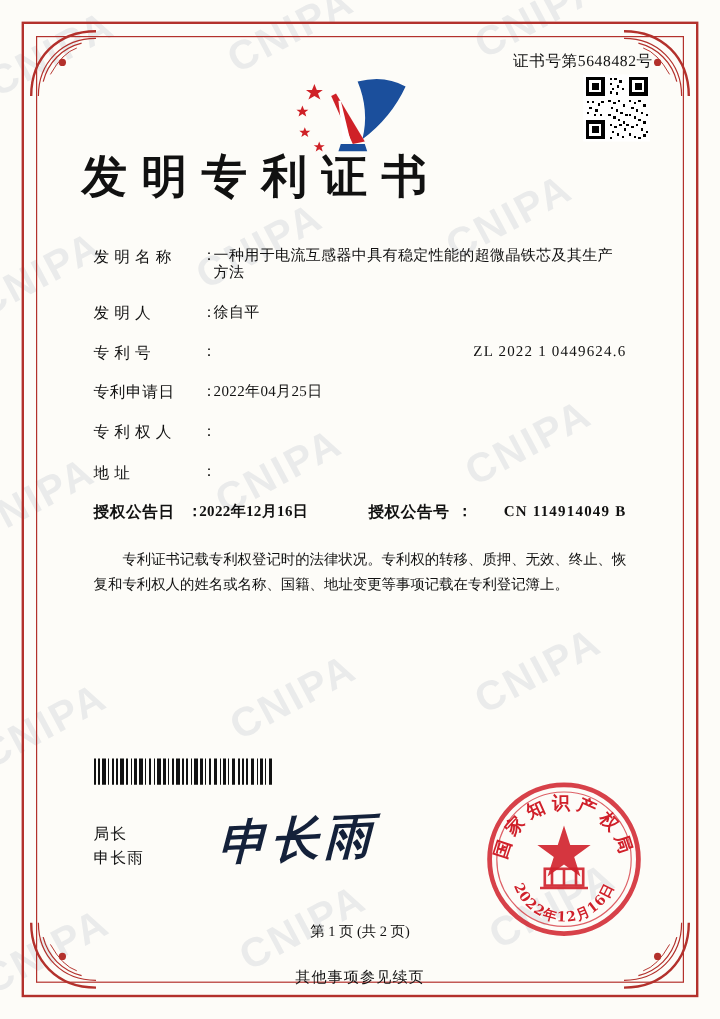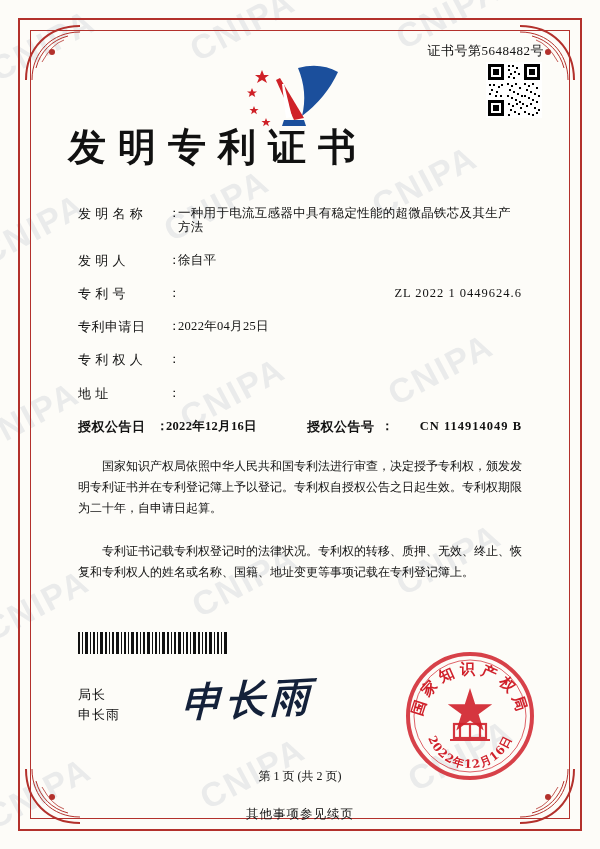--- a/index.html
+++ b/index.html
@@ -360,21 +360,20 @@
         <div class="val">2022年12月16日</div>
       </div>
       <div class="half2">
         <div class="lbl">授权公告号</div>
         <div class="colon">：</div>
         <div class="val mono">CN 114914049 B</div>
       </div>
     </div>
   </div>
 
-  <div class="para">国家知识产权局依照中华人民共和国专利法进行审查，决定授予专利权，颁发发明专利证书并在专利登记簿上予以登记。专利权自授权公告之日起生效。专利权期限为二十年，自申请日起算。</div>
   <div class="para second">专利证书记载专利权登记时的法律状况。专利权的转移、质押、无效、终止、恢复和专利权人的姓名或名称、国籍、地址变更等事项记载在专利登记簿上。</div>
 </div>
 
 <div class="barcode">
   <svg width="150" height="22" viewBox="0 0 150 22" shape-rendering="crispEdges">
     <rect width="150" height="22" fill="#fdfcf8"></rect>
     <g fill="#111">
       <rect x="0" y="0" width="2" height="22"></rect>
         <rect x="4" y="0" width="1" height="22"></rect>
       <rect x="7" y="0" width="3" height="22"></rect>

